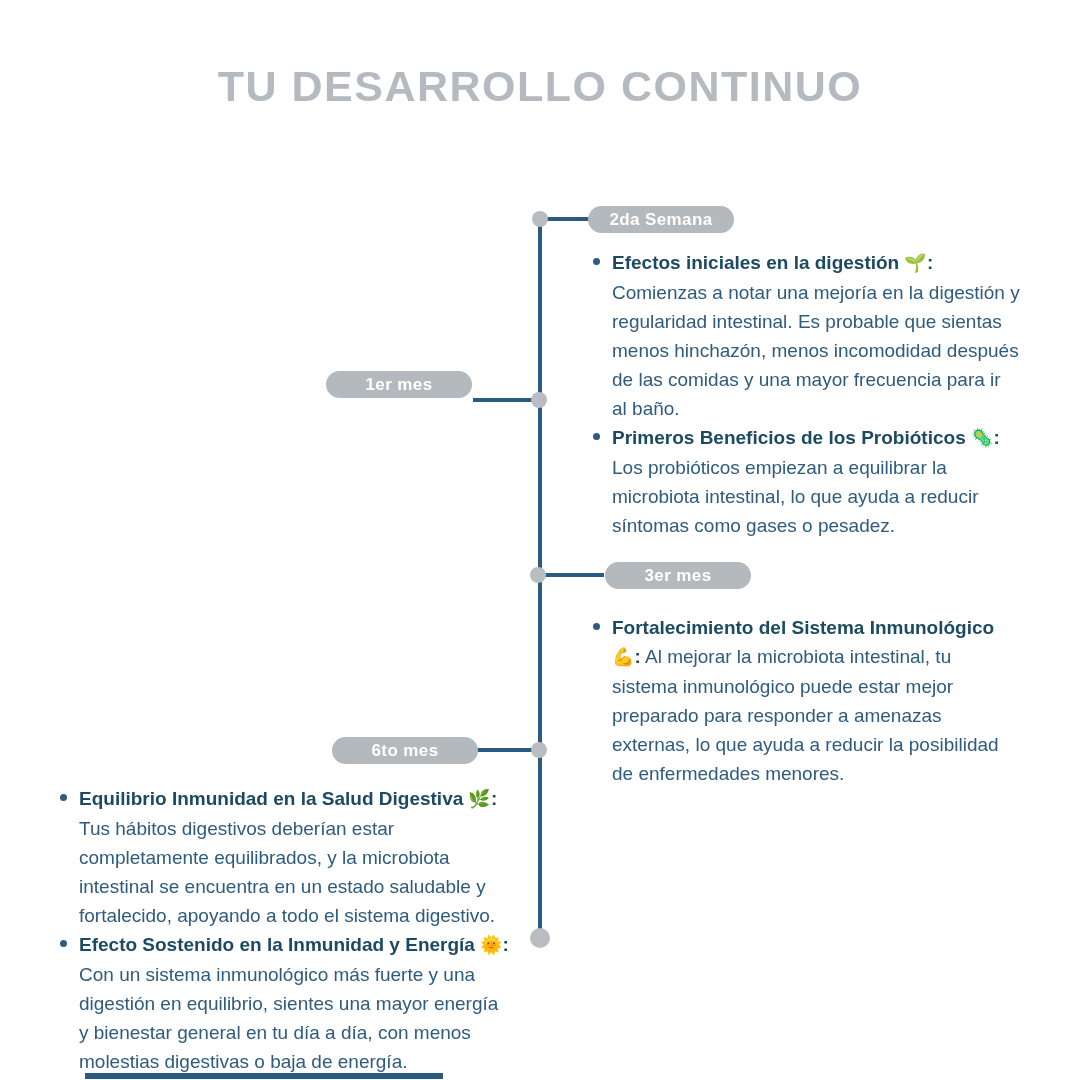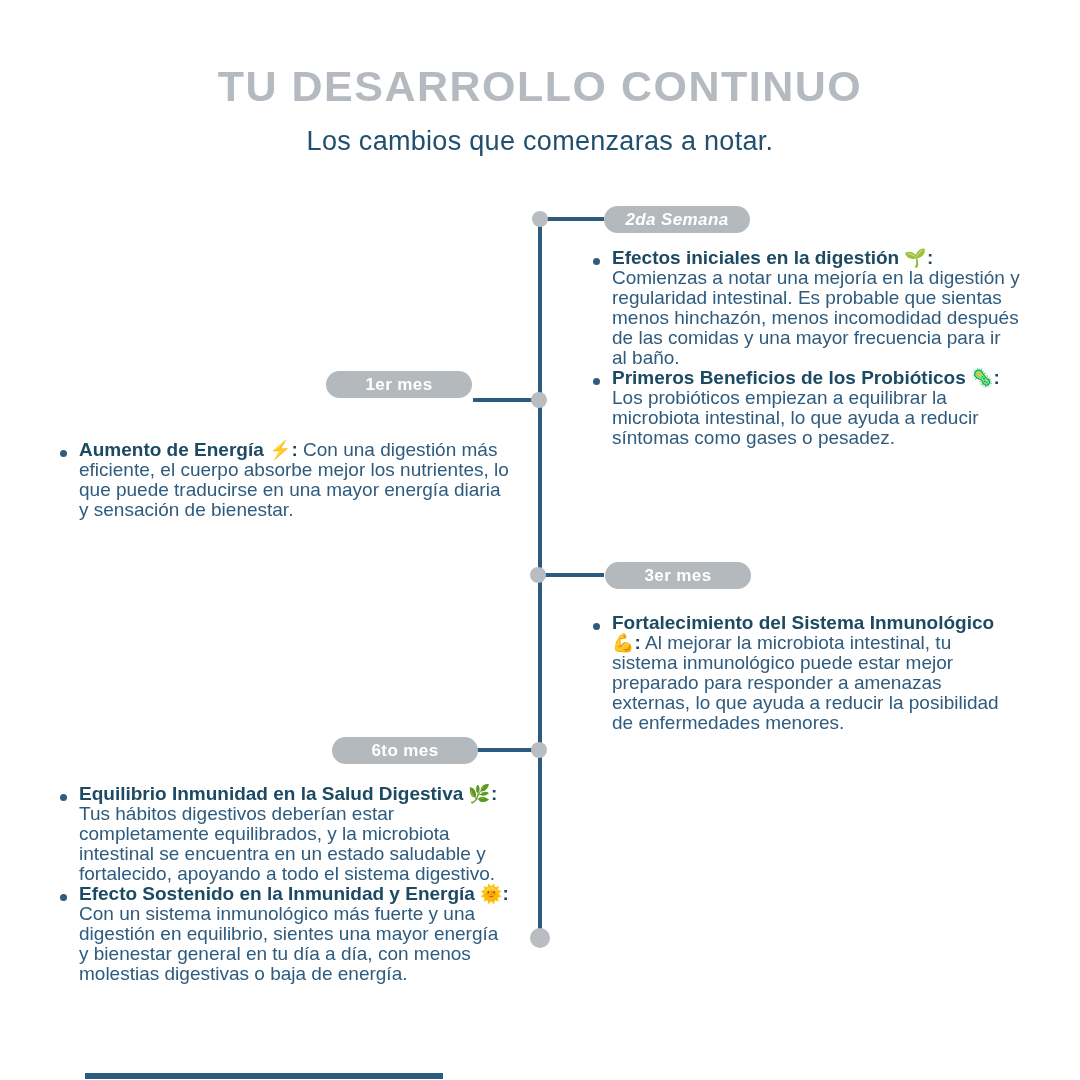--- a/index.html
+++ b/index.html
@@ -25,25 +25,25 @@
   .d-top { left:532px; top:211px; }
   .d-1er { left:531px; top:392px; }
   .d-3er { left:530px; top:567px; }
   .d-6to { left:531px; top:742px; }
   .d-end { left:530px; top:928px; width:20px; height:20px; }
   .pill {
     position:absolute; width:146px; height:27px; border-radius:15px; background:#b4b9be;
     color:#ffffff; font-weight:700; font-size:17px; letter-spacing:.4px;
     display:flex; align-items:center; justify-content:center;
   }
-  .p-2da { left:604px; top:206px;font-style:italic; }
+  .p-2da { left:588px; top:206px; }
   .p-1er { left:326px; top:371px; }
   .p-3er { left:605px; top:562px; }
   .p-6to { left:332px; top:737px; }
-  .block { position:absolute; color:#2e5b7e; font-size:19px; line-height:20px; }
+  .block { position:absolute; color:#2e5b7e; font-size:19px; line-height:29px; }
   .b-right { left:588px; width:432px; }
   .b-left  { left:55px;  width:455px; }
   .b-2da { top:248px; }
   .b-1er { top:440px; }
   .b-3er { top:613px; }
   .b-6to { top:784px; }
   .block ul { margin:0; padding:0; list-style:none; }
   .block li { position:relative; padding-left:24px; }
   .block li::before {
     content:""; position:absolute; left:5px; top:10px;
@@ -52,21 +52,20 @@
   .bold { font-weight:700; color:#1c4a63; }
   .emoji { font-size:18px; }
   .bottom-bar { position:absolute; left:85px; top:1073px; width:358px; height:6px; background:#2b5c80; }
 </style>
 </head>
 <body>
 
 <div class="canvas">
 
   <div class="title">TU DESARROLLO CONTINUO</div>
-  <div class="subtitle">Los cambios que comenzaras a notar.</div>
 
   <div class="vline"></div>
   <div class="hline c-2da"></div>
   <div class="hline c-1er"></div>
   <div class="hline c-3er"></div>
   <div class="hline c-6to"></div>
   <div class="dot d-top"></div>
   <div class="dot d-1er"></div>
   <div class="dot d-3er"></div>
   <div class="dot d-6to"></div>
@@ -87,25 +86,20 @@
       <li>
         <span class="bold">Primeros Beneficios de los Probióticos</span>
         <span class="emoji">🦠</span><span class="bold">:</span>
         <span>Los probióticos empiezan a equilibrar la microbiota intestinal, lo que ayuda a reducir síntomas como gases o pesadez.</span>
       </li>
     </ul>
   </div>
 
   <div class="block b-left b-1er">
     <ul>
-      <li>
-        <span class="bold">Aumento de Energía</span>
-        <span class="emoji">⚡</span><span class="bold">:</span>
-        <span>Con una digestión más eficiente, el cuerpo absorbe mejor los nutrientes, lo que puede traducirse en una mayor energía diaria y sensación de bienestar.</span>
-      </li>
     </ul>
   </div>
 
   <div class="block b-right b-3er">
     <ul>
       <li>
         <span class="bold">Fortalecimiento del Sistema Inmunológico</span>
         <span class="emoji">💪</span><span class="bold">:</span>
         <span>Al mejorar la microbiota intestinal, tu sistema inmunológico puede estar mejor preparado para responder a amenazas externas, lo que ayuda a reducir la posibilidad de enfermedades menores.</span>
       </li>

